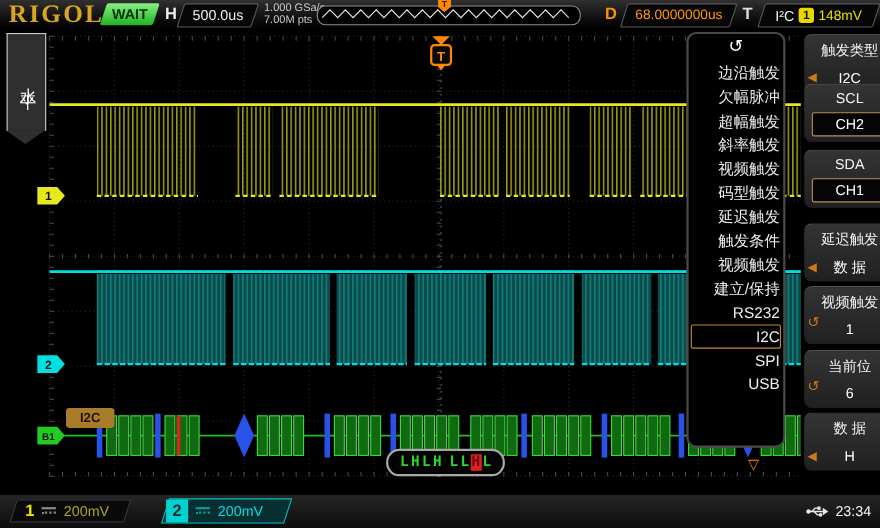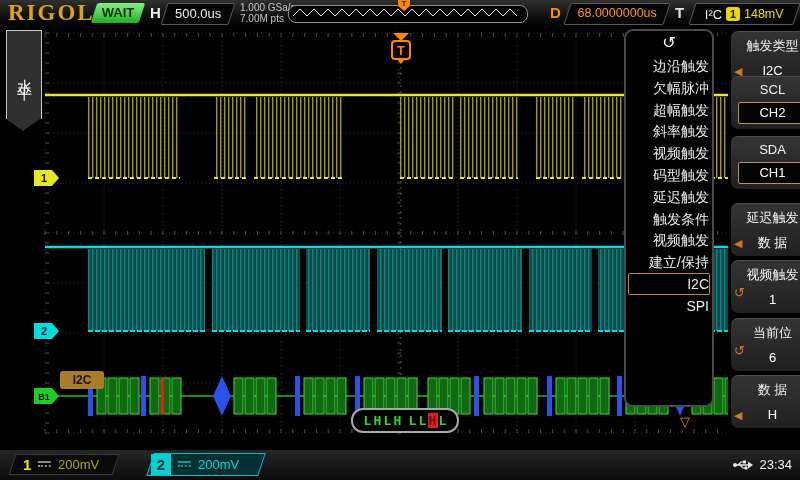--- a/index.html
+++ b/index.html
@@ -619,22 +619,24 @@
         <div class="menu-item">边沿触发</div>
         <div class="menu-item">欠幅脉冲</div>
         <div class="menu-item">超幅触发</div>
         <div class="menu-item">斜率触发</div>
         <div class="menu-item">视频触发</div>
         <div class="menu-item">码型触发</div>
         <div class="menu-item">延迟触发</div>
         <div class="menu-item">触发条件</div>
         <div class="menu-item">视频触发</div>
         <div class="menu-item">建立/保持</div>
+        <div class="menu-item">RS232</div>
         <div class="menu-item selected">I2C</div>
         <div class="menu-item">SPI</div>
+        <div class="menu-item">USB</div>
       </div>
   </div>
   <div id="menu-more">▽</div>
 
   <div id="side-panel">
       <div class="panel-box" style="top: 4px;">
         <div class="panel-label">触发类型</div>
         <div class="panel-valrow">
           <span class="panel-arrow">◀</span>
           <div class="panel-value">I2C</div>

